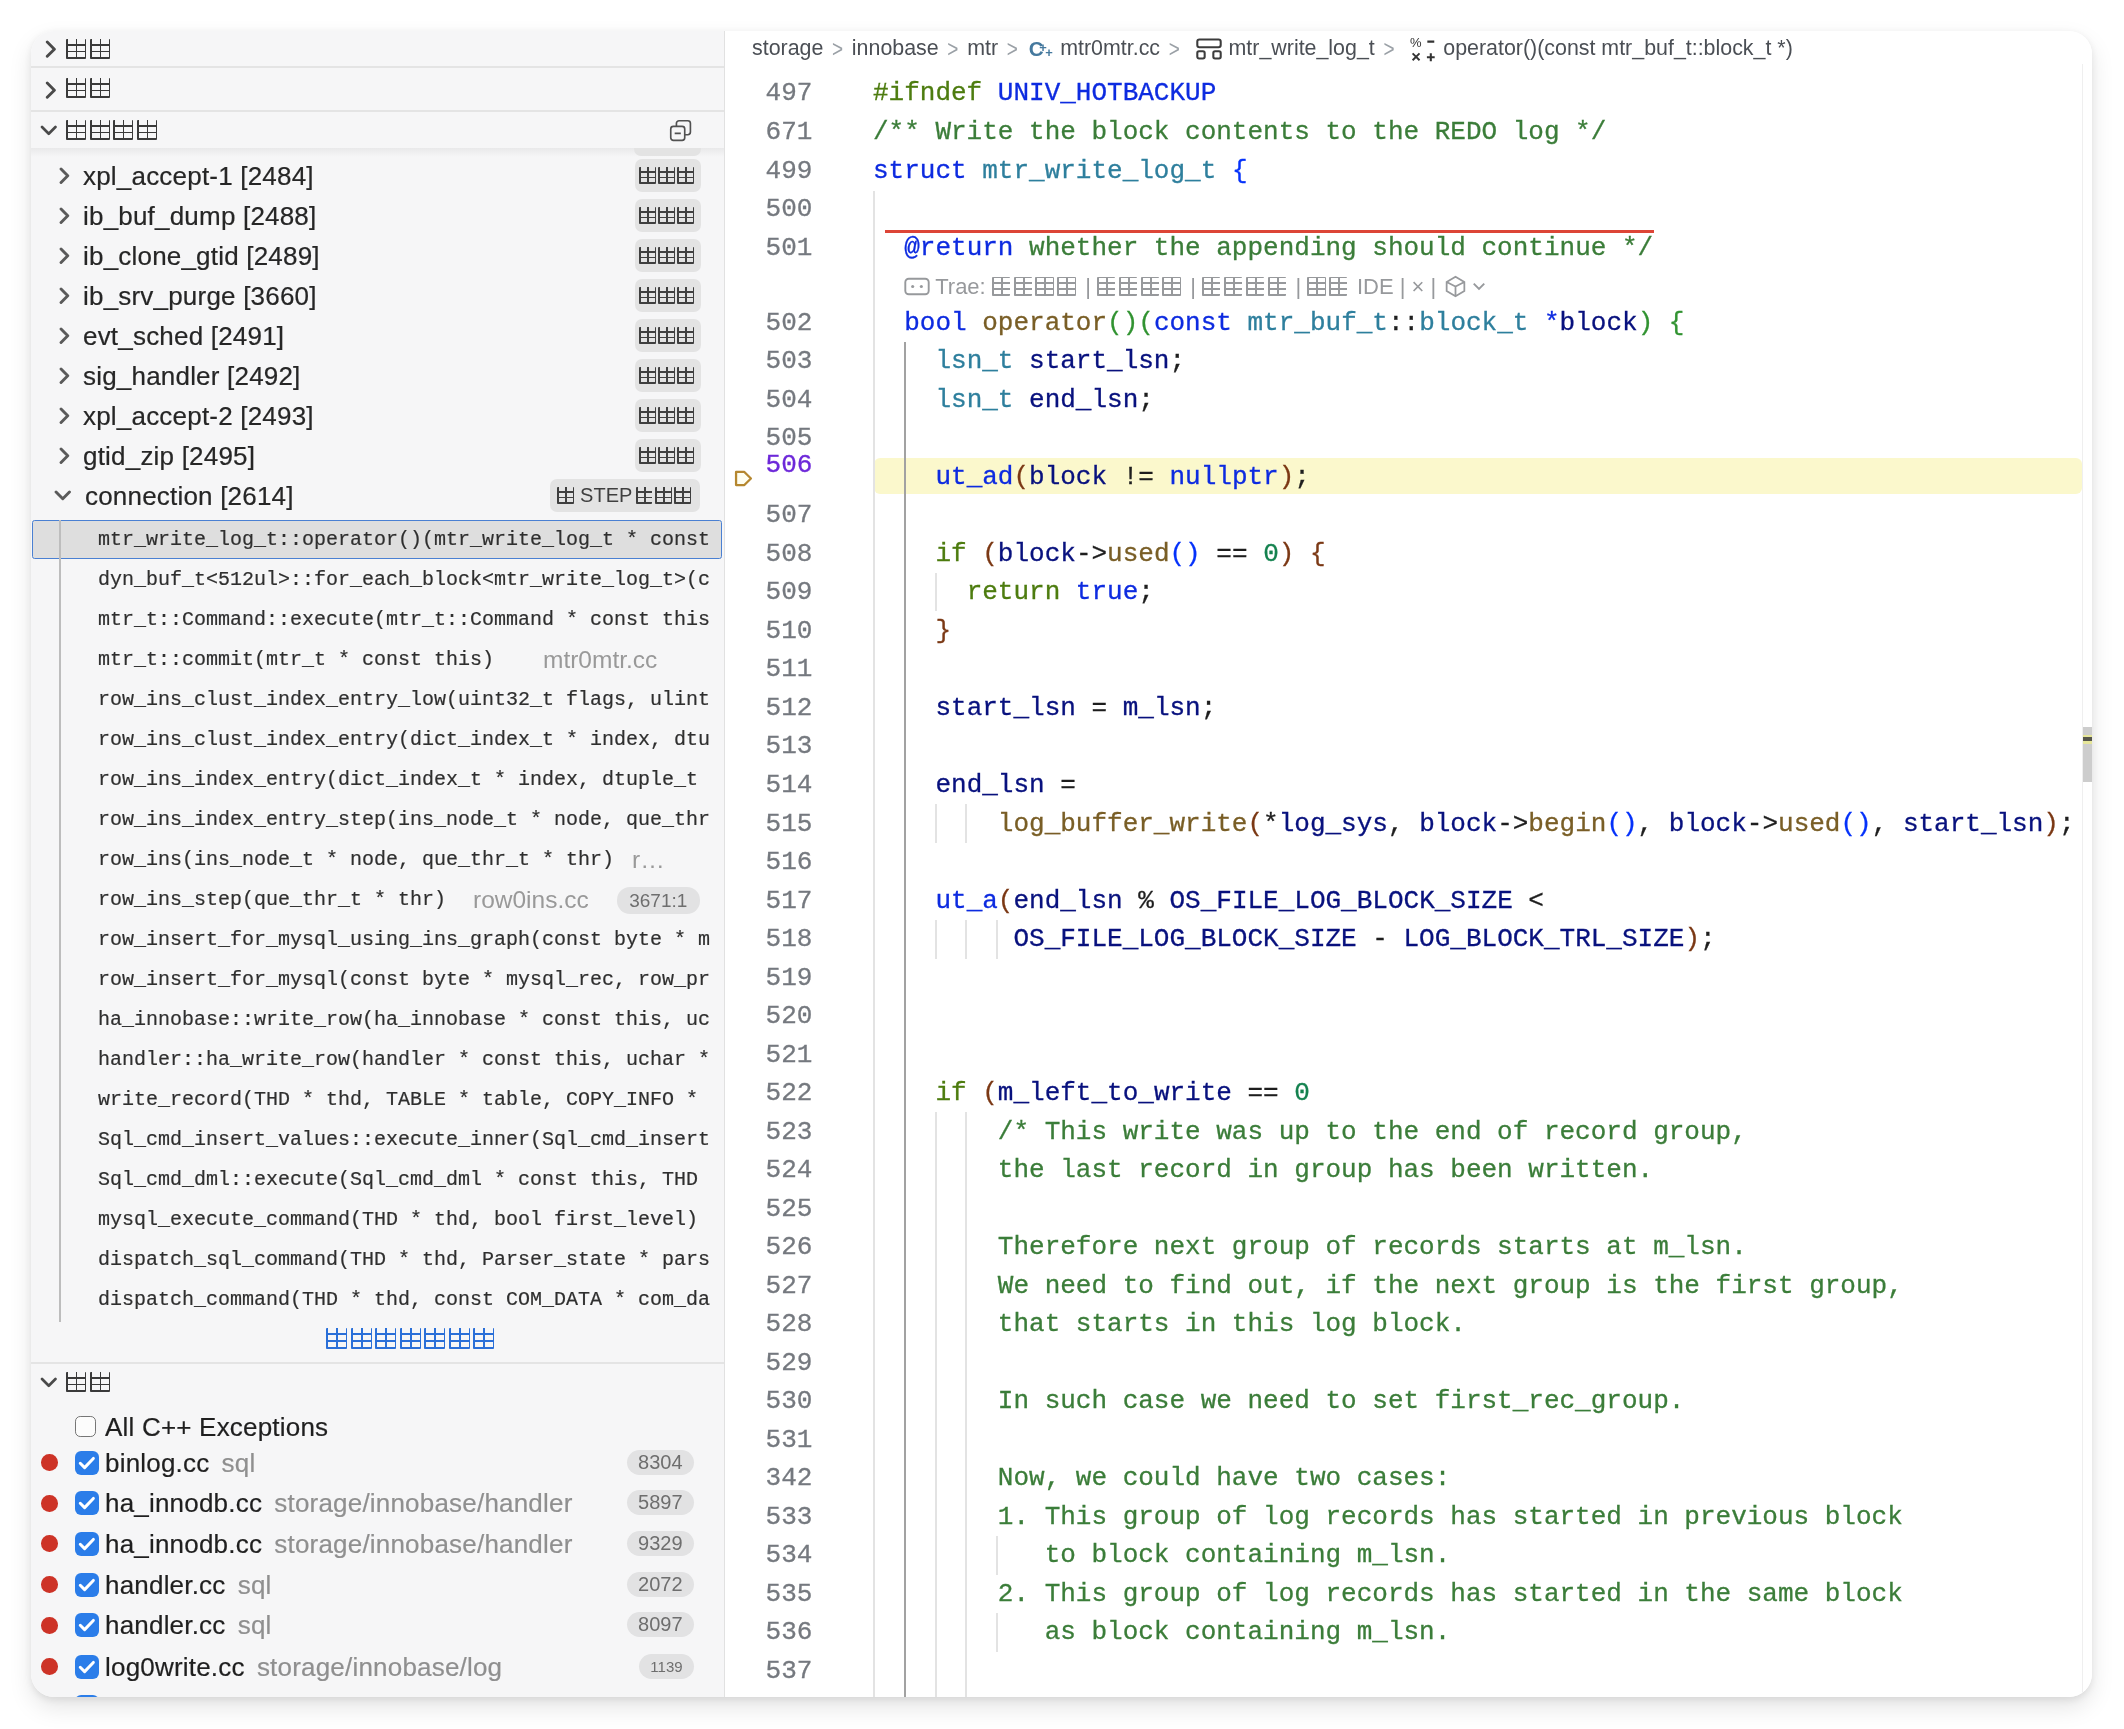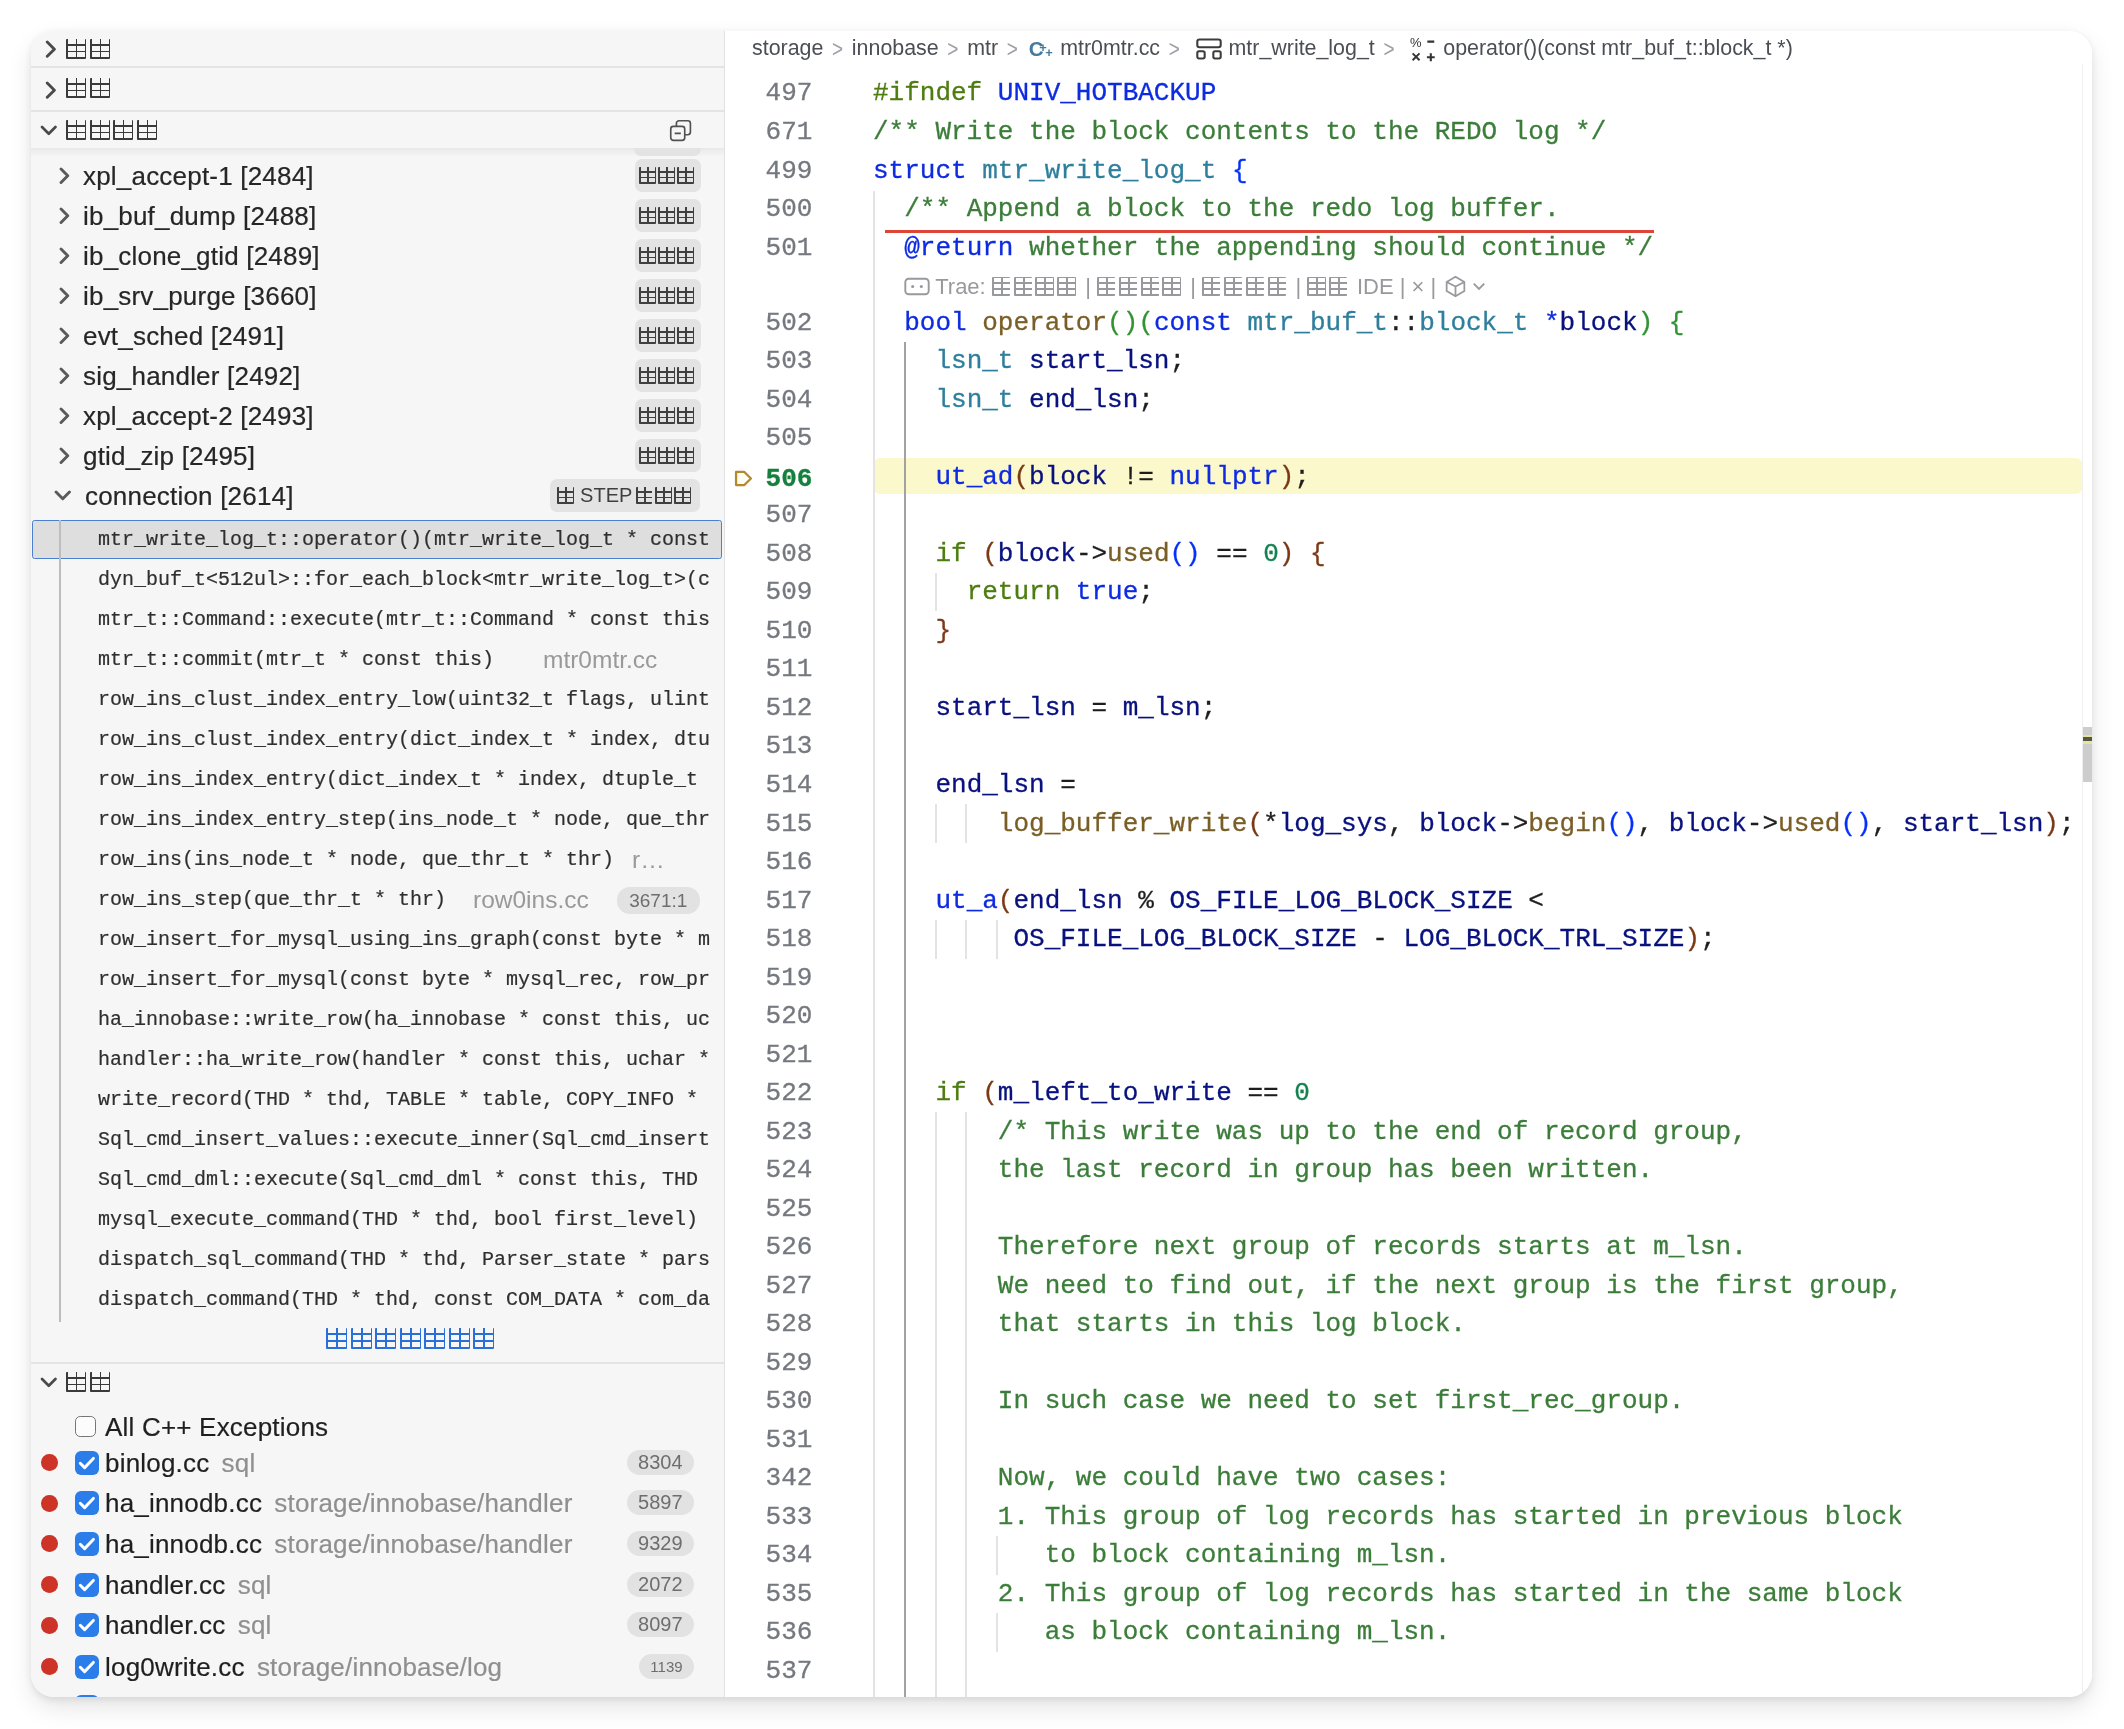--- a/index.html
+++ b/index.html
@@ -259,31 +259,30 @@
       <div class="gl" style="left:271px;top:889px;height:39px;background:#e3e3e3"></div>
       <div class="gl" style="left:271px;top:1505px;height:39px;background:#e3e3e3"></div>
       <div class="gl" style="left:271px;top:1582px;height:39px;background:#e3e3e3"></div>
       <div class="num" style="top:43px;line-height:38px">497</div>
       <div class="code" style="top:43px;line-height:38px"><span class="p">#ifndef</span> <span class="k">UNIV_HOTBACKUP</span></div>
       <div class="num" style="top:82px;line-height:38px">671</div>
       <div class="code" style="top:82px;line-height:38px"><span class="c">/** Write the block contents to the REDO log */</span></div>
       <div class="num" style="top:121px;line-height:38px">499</div>
       <div class="code" style="top:121px;line-height:38px"><span class="k">struct</span> <span class="t">mtr_write_log_t</span> <span class="b1">{</span></div>
       <div class="num" style="top:159px;line-height:38px">500</div>
-      <div class="code" style="top:159px;line-height:38px">  <span class="c">/** Append a block to the redo log buffer.</span></div>
       <div class="num" style="top:198px;line-height:38px">501</div>
       <div class="code" style="top:198px;line-height:38px">  <span class="k">@return</span><span class="c"> whether the appending should continue */</span></div>
       <div class="num" style="top:273px;line-height:38px">502</div>
       <div class="code" style="top:273px;line-height:38px">  <span class="k">bool</span> <span class="f">operator</span><span class="b2">()(</span><span class="k">const</span> <span class="t">mtr_buf_t</span>::<span class="t">block_t</span> <span class="k">*</span><span class="n">block</span><span class="b2">)</span> <span class="b2">{</span></div>
       <div class="num" style="top:311px;line-height:38px">503</div>
       <div class="code" style="top:311px;line-height:38px">    <span class="t">lsn_t</span> <span class="n">start_lsn</span>;</div>
       <div class="num" style="top:350px;line-height:38px">504</div>
       <div class="code" style="top:350px;line-height:38px">    <span class="t">lsn_t</span> <span class="n">end_lsn</span>;</div>
       <div class="num" style="top:388px;line-height:38px">505</div>
-      <div class="num" style="top:429px;line-height:38px;color:#15803d;font-weight:bold">506</div>
+      <div class="num" style="top:415px;line-height:38px;color:#6d28d9;font-weight:normal">506</div>
       <div class="code" style="top:427px;line-height:38px">    <span class="k">ut_ad</span><span class="b3">(</span><span class="n">block</span> != <span class="k">nullptr</span><span class="b3">)</span>;</div>
       <div class="num" style="top:465px;line-height:38px">507</div>
       <div class="num" style="top:504px;line-height:38px">508</div>
       <div class="code" style="top:504px;line-height:38px">    <span class="p">if</span> <span class="b3">(</span><span class="n">block</span>-&gt;<span class="f">used</span><span class="b1">()</span> == <span class="g">0</span><span class="b3">)</span> <span class="b3">{</span></div>
       <div class="num" style="top:542px;line-height:38px">509</div>
       <div class="code" style="top:542px;line-height:38px">      <span class="p">return</span> <span class="k">true</span>;</div>
       <div class="num" style="top:581px;line-height:38px">510</div>
       <div class="code" style="top:581px;line-height:38px">    <span class="b3">}</span></div>
       <div class="num" style="top:619px;line-height:38px">511</div>
       <div class="num" style="top:658px;line-height:38px">512</div>

